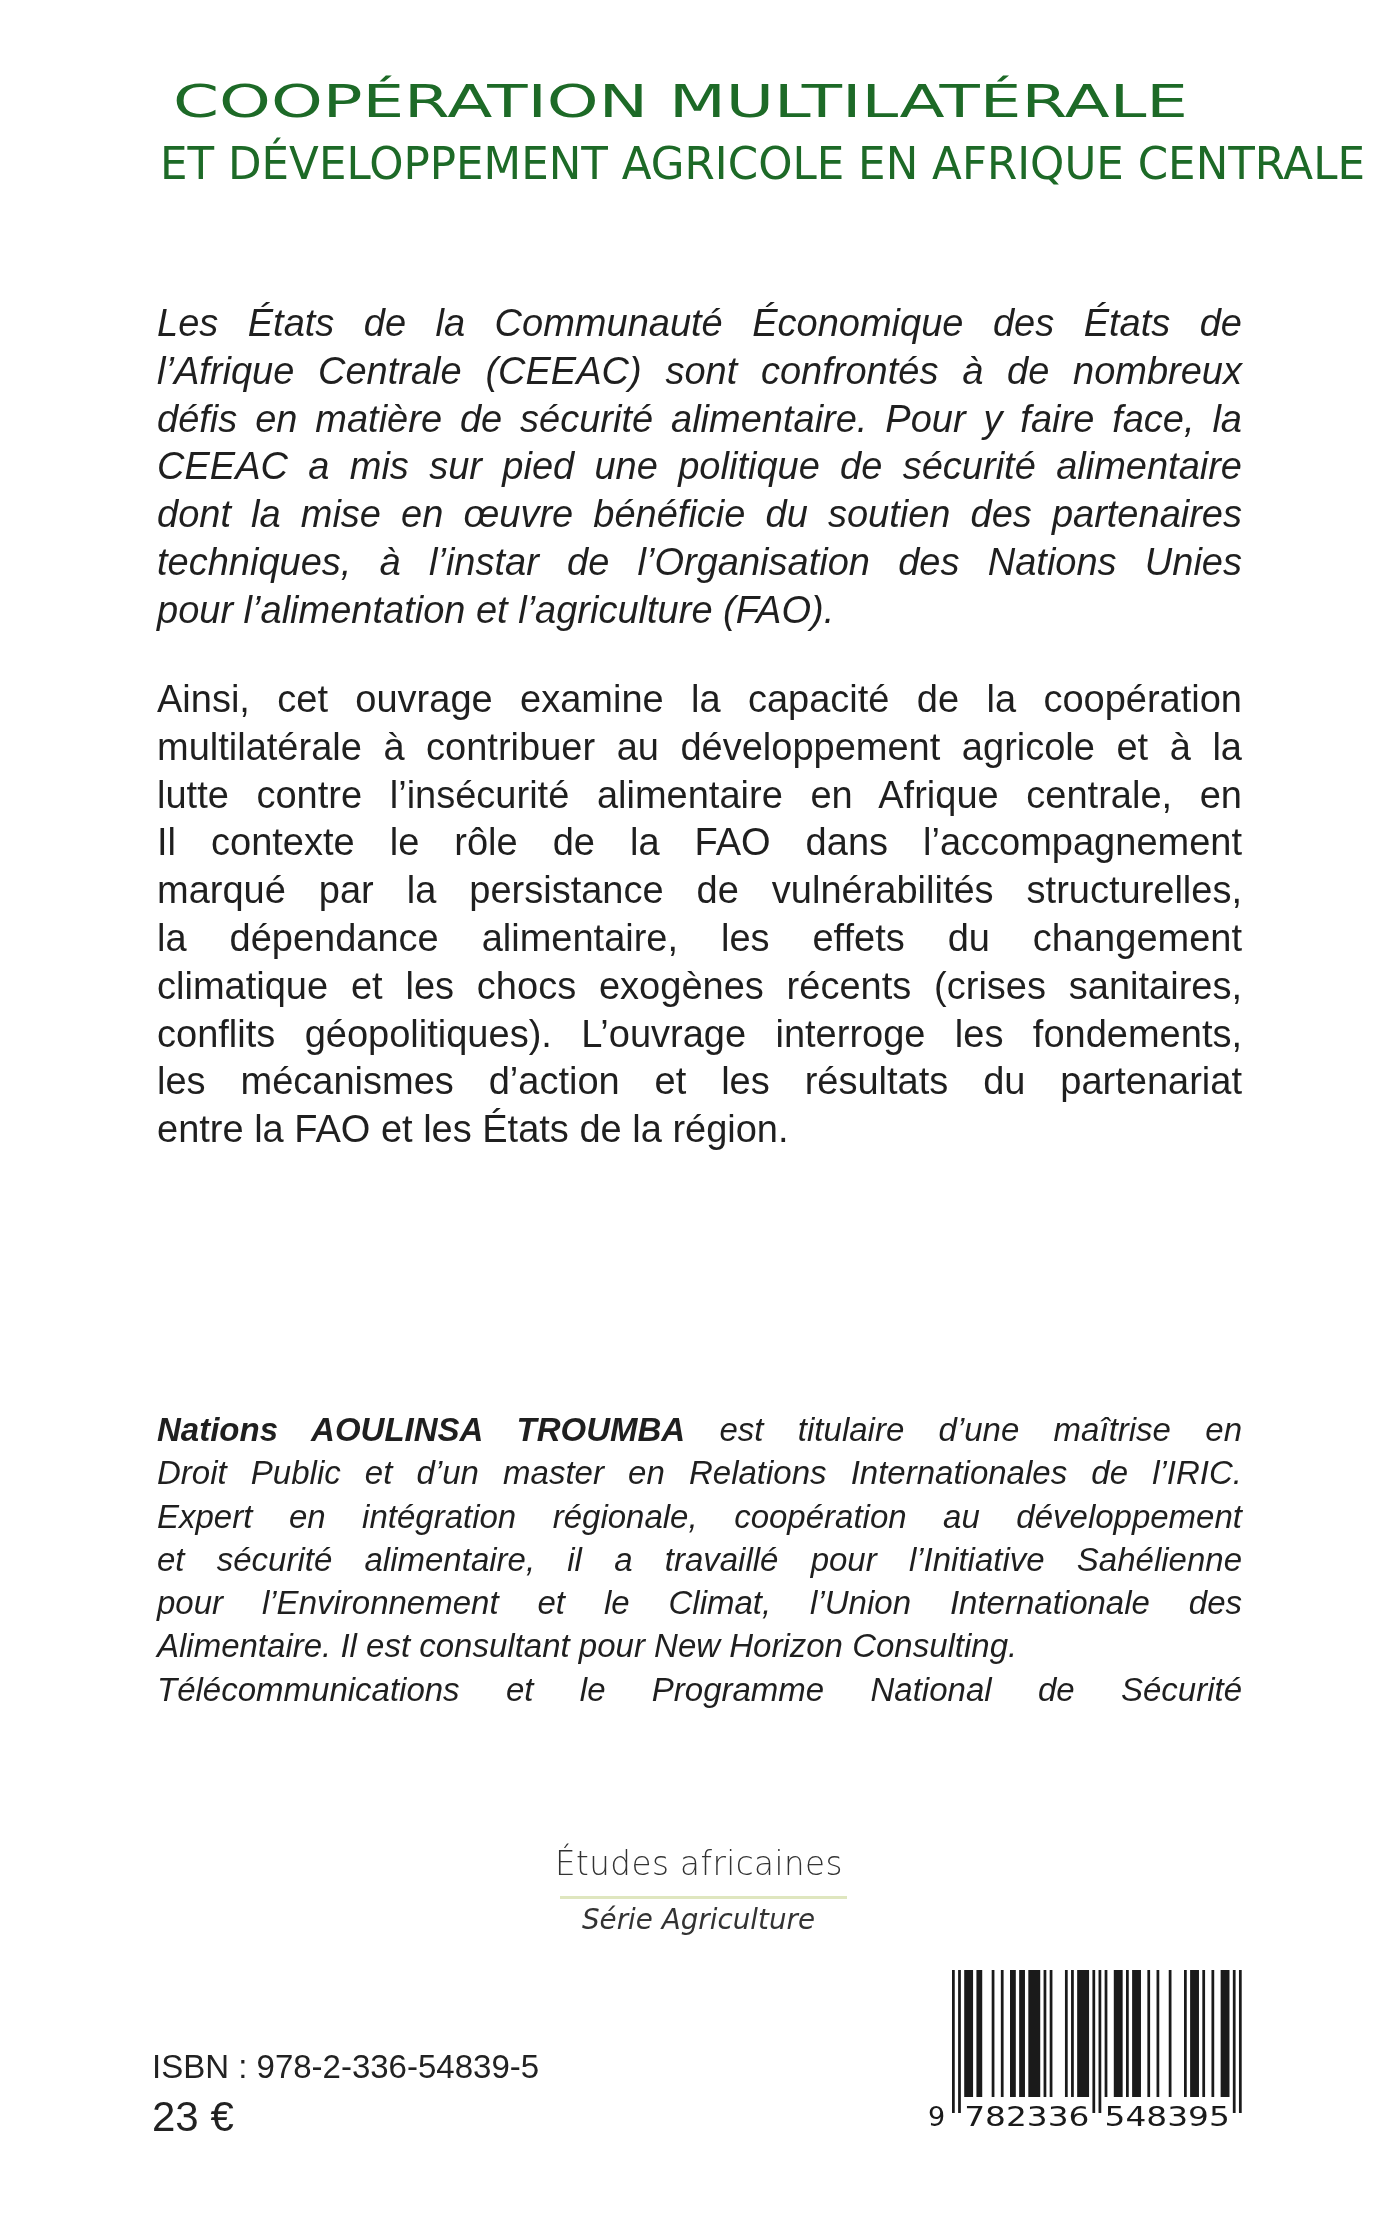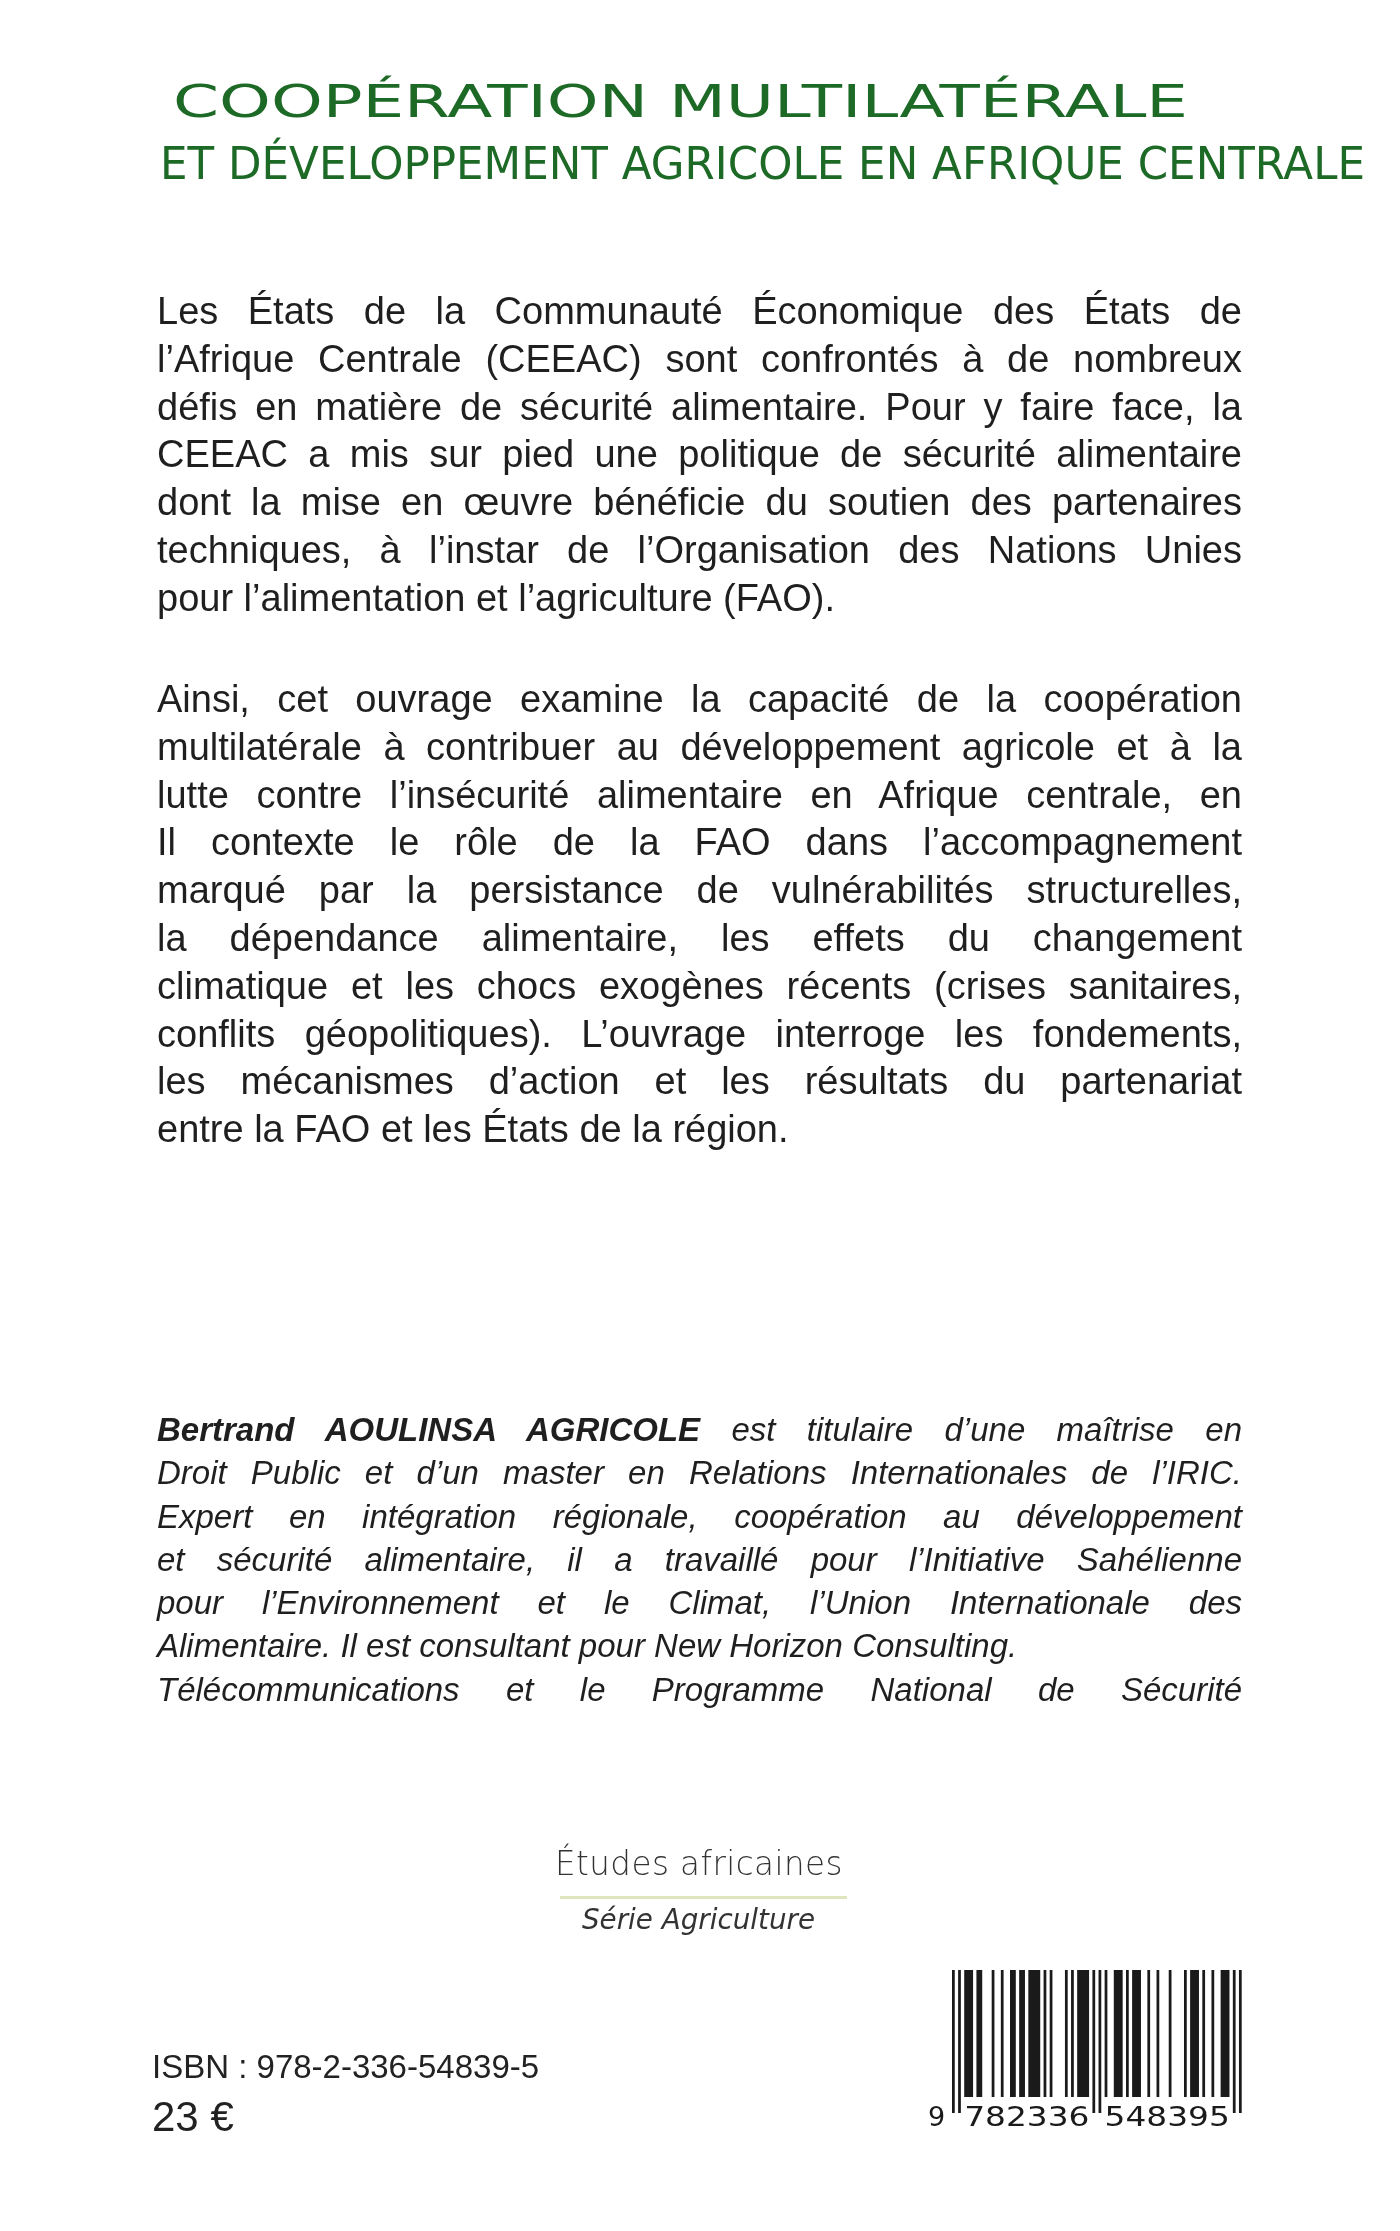--- a/index.html
+++ b/index.html
@@ -105,21 +105,21 @@
     .barcode svg { display: block; }
   </style>
 </head>
 <body>
 
 <div>
   <div class="title-line" id="title1" style="left: 173px; top: 80px; transform: scaleX(1.4976);">COOPÉRATION MULTILATÉRALE</div>
   <div class="title-line" id="title2" style="left: 160px; top: 142px; transform: scaleX(0.990407);">ET DÉVELOPPEMENT AGRICOLE EN AFRIQUE CENTRALE</div>
 </div>
 
-<div class="para" id="para1" style="top:288px;">
+<div class="para" id="para1" style="top:300px;font-style:italic;">
   <span class="line" style="width: 1085px;">Les États de la Communauté Économique des États de</span>
   <span class="line" style="width: 1085px;">l’Afrique Centrale (CEEAC) sont confrontés à de nombreux</span>
   <span class="line" style="width: 1085px;">défis en matière de sécurité alimentaire. Pour y faire face, la</span>
   <span class="line" style="width: 1085px;">CEEAC a mis sur pied une politique de sécurité alimentaire</span>
   <span class="line" style="width: 1085px;">dont la mise en œuvre bénéficie du soutien des partenaires</span>
   <span class="line" style="width: 1085px;">techniques, à l’instar de l’Organisation des Nations Unies</span>
   <span class="line last">pour l’alimentation et l’agriculture (FAO).</span>
 </div>
 
 <div class="para" id="para2" style="top:676px;">
@@ -129,21 +129,21 @@
   <span class="line" style="width: 1085px;">Il contexte le rôle de la FAO dans l’accompagnement</span>
   <span class="line" style="width: 1085px;">marqué par la persistance de vulnérabilités structurelles,</span>
   <span class="line" style="width: 1085px;">la dépendance alimentaire, les effets du changement</span>
   <span class="line" style="width: 1085px;">climatique et les chocs exogènes récents (crises sanitaires,</span>
   <span class="line" style="width: 1085px;">conflits géopolitiques). L’ouvrage interroge les fondements,</span>
   <span class="line" style="width: 1085px;">les mécanismes d’action et les résultats du partenariat</span>
   <span class="line last">entre la FAO et les États de la région.</span>
 </div>
 
 <div class="bio" id="bio" style="top:1408px;">
-  <span class="line" style="width: 1085px;"><span class="author">Bertrand AOULINSA AGRICOLE</span><span> est titulaire d’une maîtrise en</span></span>
+  <span class="line" style="width: 1085px;"><span class="author">Nations AOULINSA TROUMBA</span><span> est titulaire d’une maîtrise en</span></span>
   <span class="line" style="width: 1085px;">Droit Public et d’un master en Relations Internationales de l’IRIC.</span>
   <span class="line" style="width: 1085px;">Expert en intégration régionale, coopération au développement</span>
   <span class="line" style="width: 1085px;">et sécurité alimentaire, il a travaillé pour l’Initiative Sahélienne</span>
   <span class="line" style="width: 1085px;">pour l’Environnement et le Climat, l’Union Internationale des</span>
   <span class="line last">Alimentaire. Il est consultant pour New Horizon Consulting.</span>
   <span class="line" style="width: 1085px;">Télécommunications et le Programme National de Sécurité</span>
 </div>
 
 <div>
   <div class="series-name" id="seriesName" style="transform: scaleX(0.955917);">Études africaines</div>

